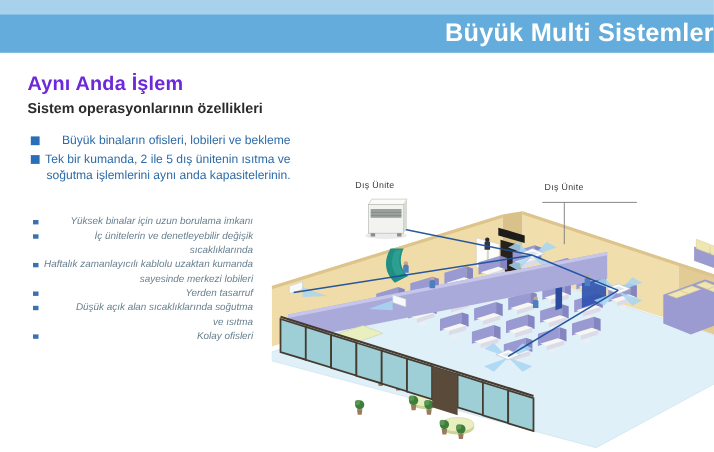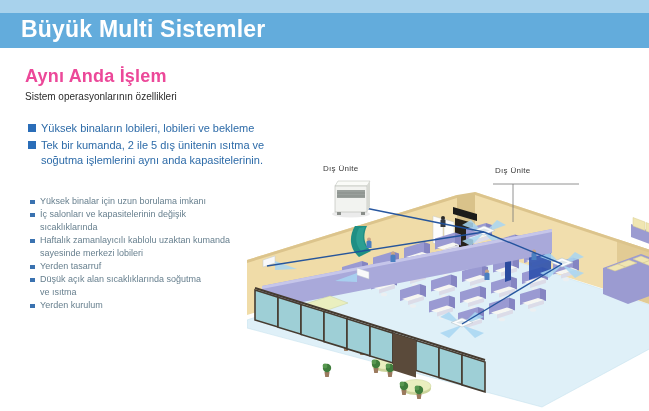--- a/index.html
+++ b/index.html
@@ -1,32 +1,32 @@
 <!DOCTYPE html>
 <html><head>
 <meta charset="utf-8">
 <style>
   html,body{margin:0;padding:0;}
   .page{position:relative;width:649px;height:411px;background:#ffffff;overflow:hidden;
-        font-family:"Liberation Sans", sans-serif;}
+        font-family:"Liberation Sans", sans-serif;text-align:right;}
   
   .hdr-strip{position:absolute;top:0;left:0;width:100%;height:13px;background:#a8d2ec;}
   .hdr-band{position:absolute;top:13px;left:0;width:100%;height:35px;background:#63acdc;}
   .hdr-title{margin:0;padding:3px 0 0 21px;font-size:23px;font-weight:bold;color:#ffffff;letter-spacing:.2px;}
   
-  .sec-title{position:absolute;left:25px;top:66px;font-size:18px;font-weight:bold;color:#ec4899;letter-spacing:.2px;}
-  .sec-sub{position:absolute;left:25px;top:91px;font-size:10px;color:#2b2b2b;}
+  .sec-title{position:absolute;left:25px;top:66px;font-size:18px;font-weight:bold;color:#6d28d9;letter-spacing:.2px;}
+  .sec-sub{position:absolute;left:25px;top:91px;font-size:13px;color:#2b2b2b;font-weight:bold;}
   
   .features{position:absolute;left:28px;top:121px;}
   .feature{position:relative;padding-left:13px;color:#2d6ba8;font-size:11px;line-height:15px;margin-bottom:2px;white-space:nowrap;}
   .feature span{display:block;}
   .sq{position:absolute;left:0;top:3px;width:8px;height:8px;background:#2a6db8;}
   
   .details{position:absolute;left:30px;top:195px;}
-  .detail{position:relative;padding-left:10px;color:#68808f;font-size:9px;line-height:13px;white-space:nowrap;}
+  .detail{position:relative;padding-left:10px;color:#68808f;font-size:9px;line-height:13px;white-space:nowrap;font-style:italic;}
   .detail span{display:block;}
   .dash{position:absolute;left:0;top:5px;width:4.5px;height:3.5px;background:#3a72b0;}
   
   .diagram{position:absolute;left:247px;top:160px;width:419px;height:251px;}
   .diagram svg{position:absolute;left:0;top:0;}
   .ulabel{position:absolute;font-size:8px;color:#3a3a3a;letter-spacing:.3px;}
   .ulabel.l{left:76px;top:4px;}
   .ulabel.r{left:248px;top:6px;}
 </style>
 </head>
@@ -38,56 +38,56 @@
   <div class="hdr-band">
     <h1 class="hdr-title">Büyük Multi Sistemler</h1>
   </div>
 
   <div class="sec-title">Aynı Anda İşlem</div>
   <div class="sec-sub">Sistem operasyonlarının özellikleri</div>
 
   <div class="features">
     <div class="feature">
       <i class="sq"></i>
-      <span>Yüksek binaların lobileri, lobileri ve bekleme</span>
+      <span>Büyük binaların ofisleri, lobileri ve bekleme</span>
     </div>
     <div class="feature">
       <i class="sq"></i>
       <span>Tek bir kumanda, 2 ile 5 dış ünitenin ısıtma ve</span>
       <span>soğutma işlemlerini aynı anda kapasitelerinin.</span>
     </div>
   </div>
 
   <div class="details">
     <div class="detail">
       <i class="dash"></i>
       <span>Yüksek binalar için uzun borulama imkanı</span>
     </div>
     <div class="detail">
       <i class="dash"></i>
-      <span>İç salonları ve kapasitelerinin değişik</span>
+      <span>İç ünitelerin ve denetleyebilir değişik</span>
       <span>sıcaklıklarında</span>
     </div>
     <div class="detail">
       <i class="dash"></i>
       <span>Haftalık zamanlayıcılı kablolu uzaktan kumanda</span>
       <span>sayesinde merkezi lobileri</span>
     </div>
     <div class="detail">
       <i class="dash"></i>
       <span>Yerden tasarruf</span>
     </div>
     <div class="detail">
       <i class="dash"></i>
       <span>Düşük açık alan sıcaklıklarında soğutma</span>
       <span>ve ısıtma</span>
     </div>
     <div class="detail">
       <i class="dash"></i>
-      <span>Yerden kurulum</span>
+      <span>Kolay ofisleri</span>
     </div>
   </div>
 
   <div class="diagram">
     <svg viewBox="0 0 419 251" width="419" height="251">
       <defs>
         <g id="cubicle">
           <polygon points="0,0 20,-6 20,-17 0,-11" fill="#9a9ad2"></polygon>
           <polygon points="20,-6 26,-4 26,-15 20,-17" fill="#8585c2"></polygon>
           <polygon points="2,-2 18,-7 24,-5 8,0" fill="#f6f6f2"></polygon>

